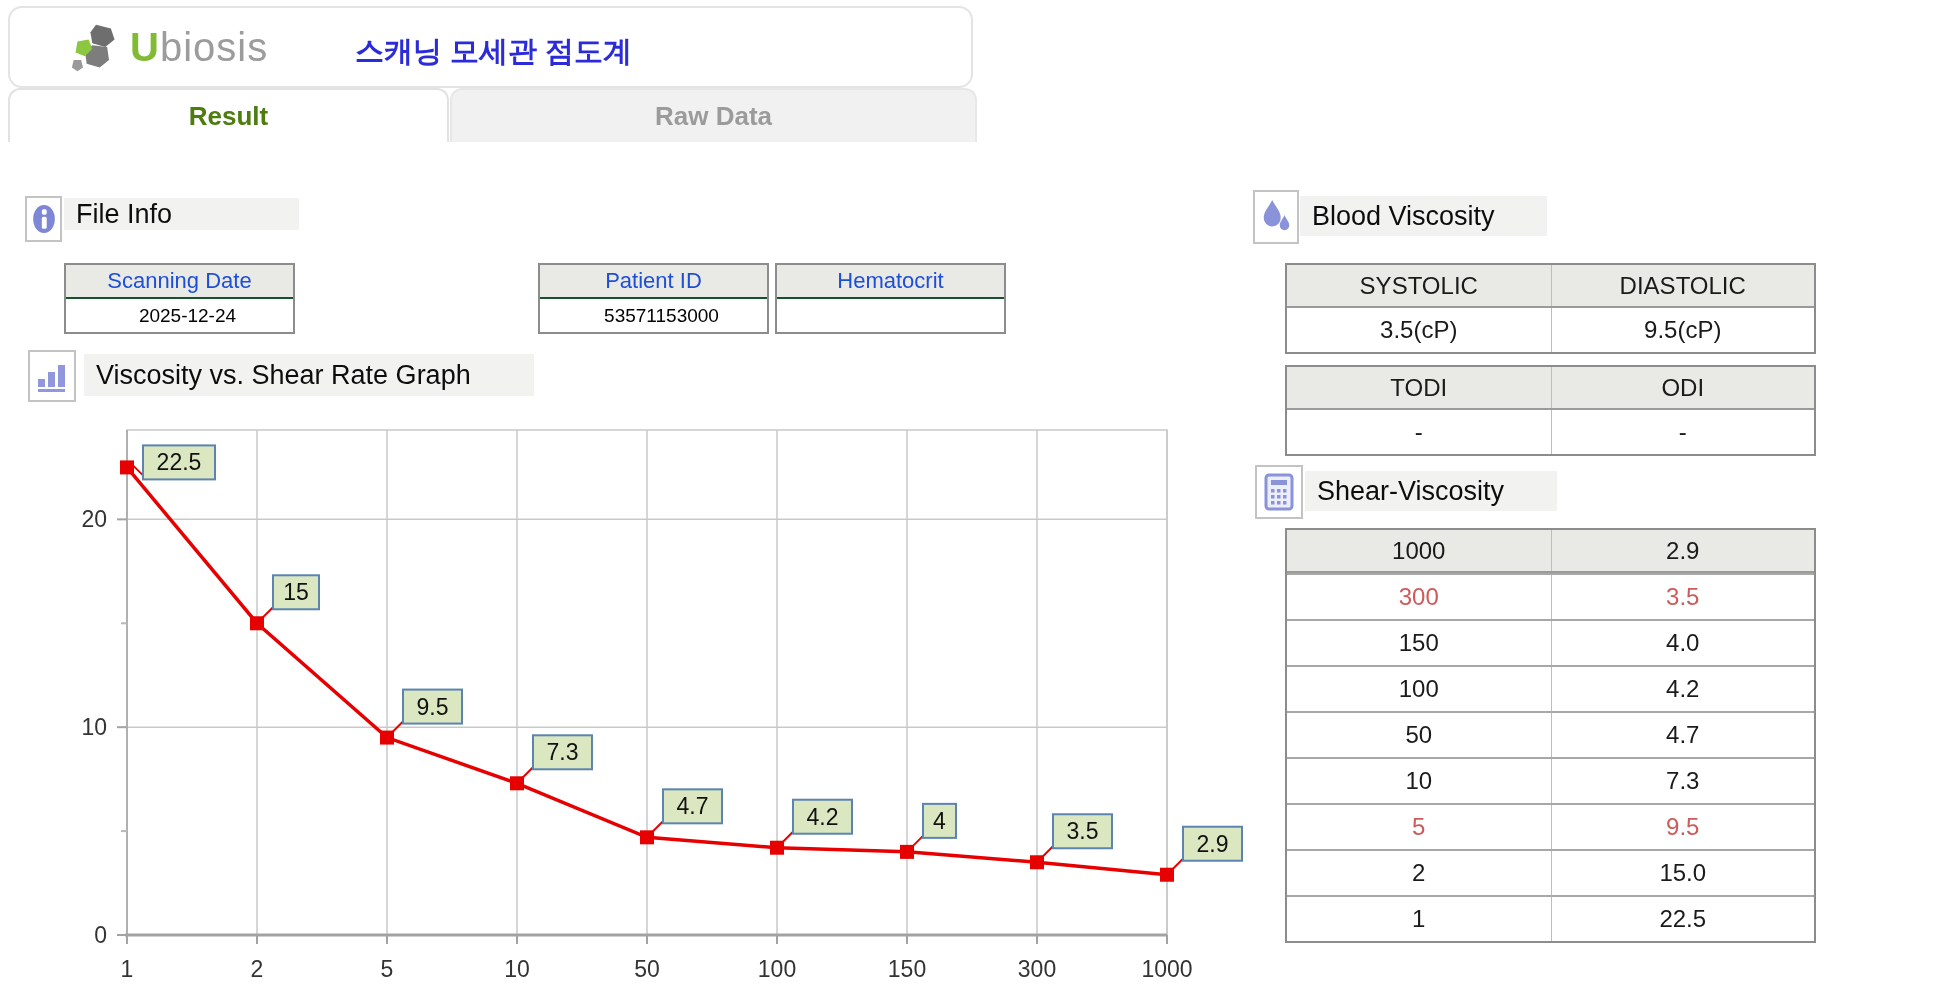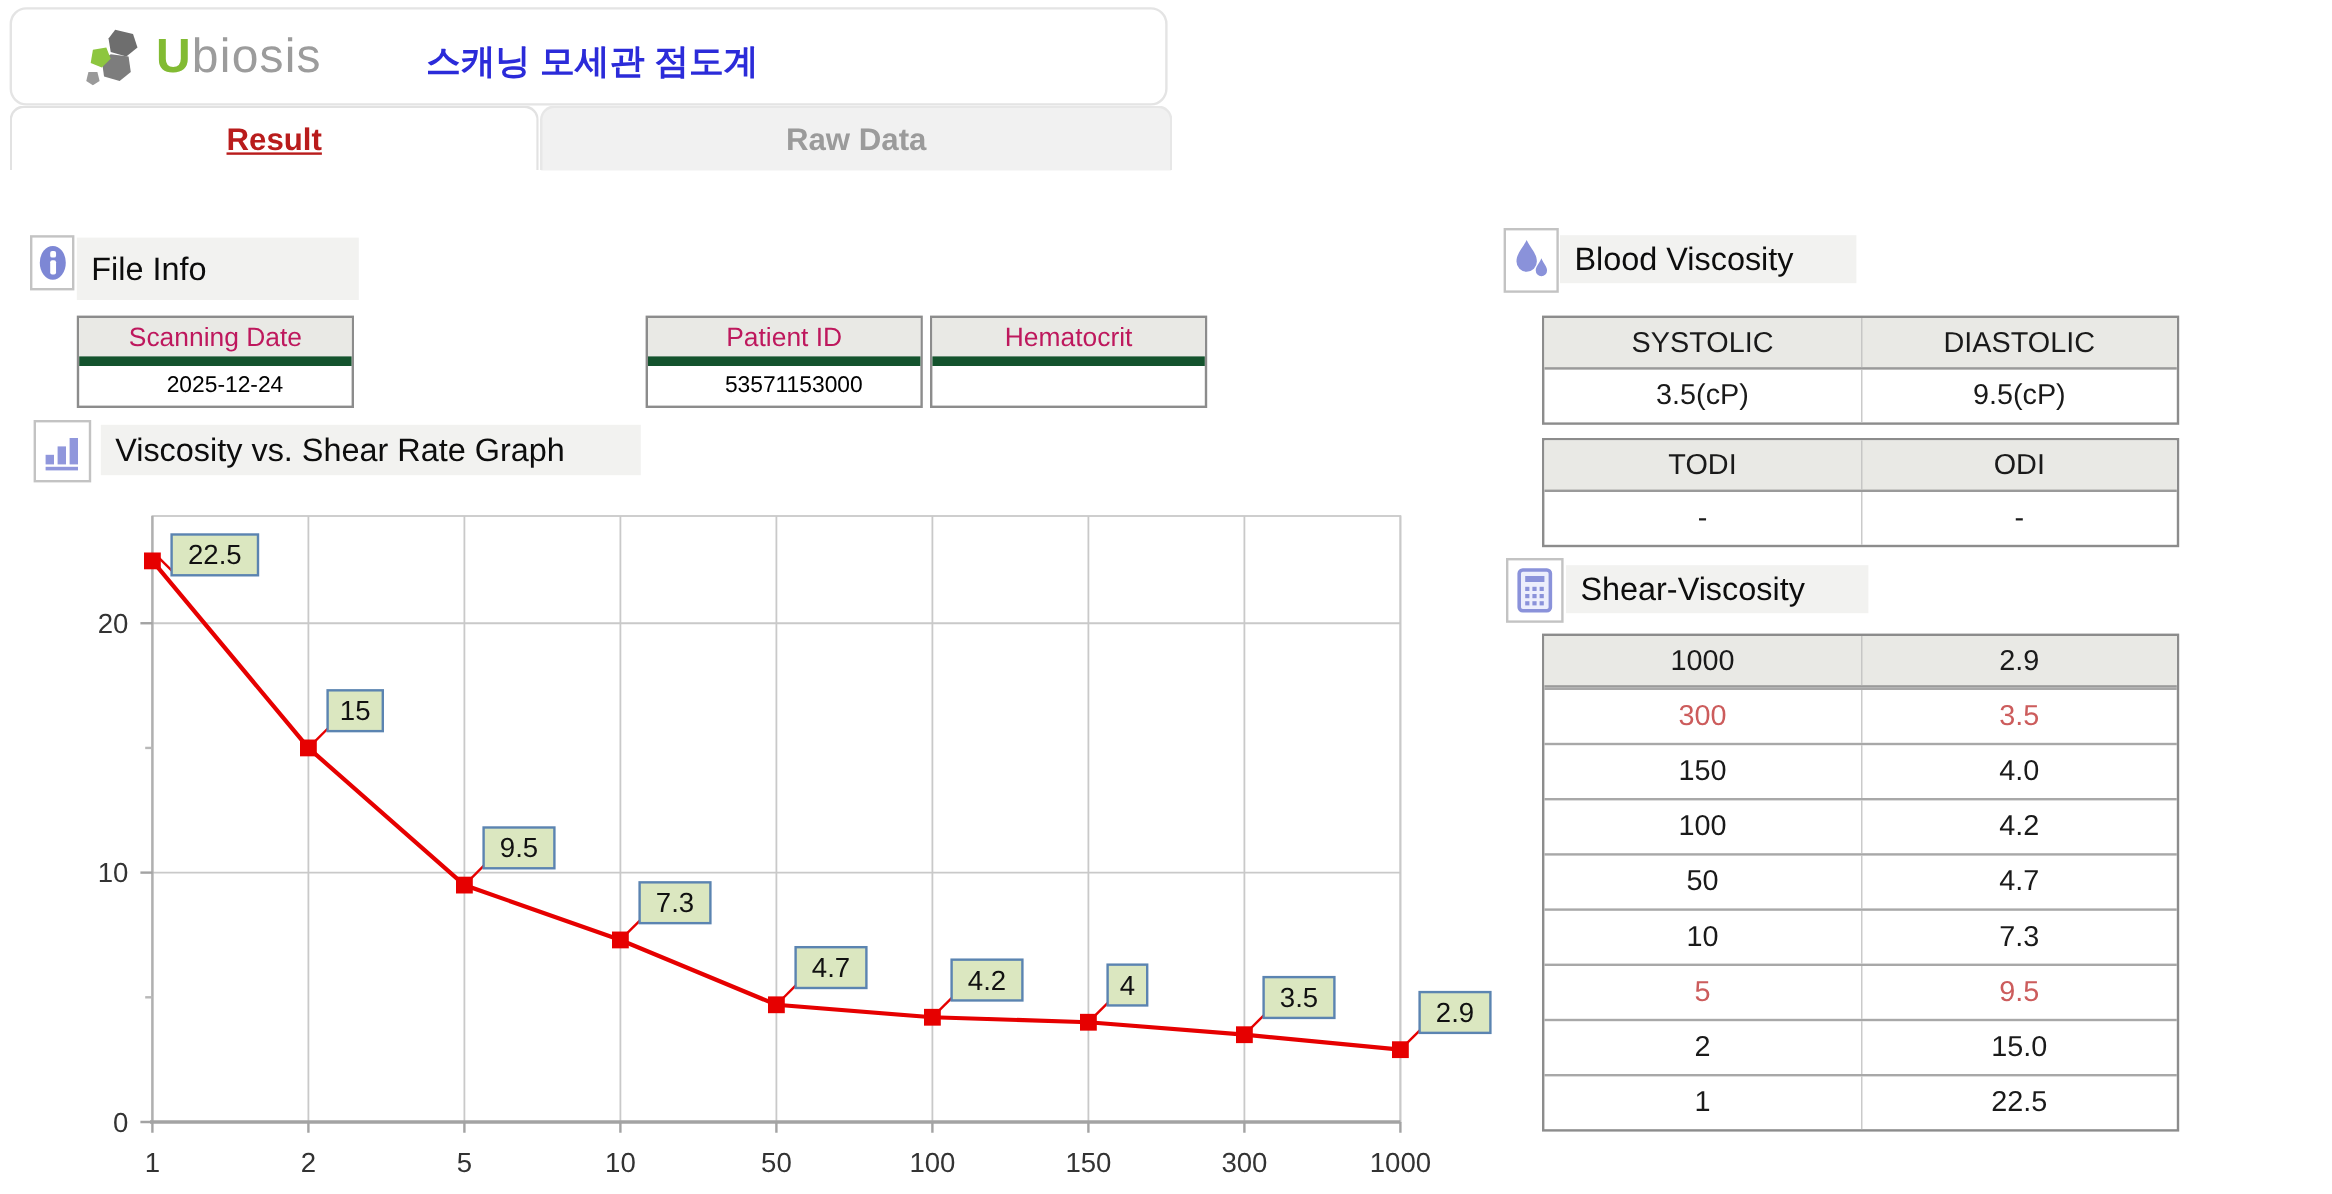--- a/index.html
+++ b/index.html
@@ -13,33 +13,33 @@
   .logo{display:flex;align-items:center;margin-left:58px;}
   .logo svg{width:56px;height:52px;margin-right:6px;}
   .logo-text{font-size:40px;font-weight:500;letter-spacing:1px;color:#9c9c9c;line-height:1;}
   .logo-u{color:#82bb33;font-weight:600;}
   .app-title{position:absolute;left:345px;top:24px;font-size:29px;font-weight:bold;color:#2b2bd9;}
 
   
   .tab{position:absolute;top:88px;height:52px;border-radius:12px 12px 0 0;
        display:flex;align-items:center;justify-content:center;
        font-size:26px;font-weight:bold;cursor:pointer;}
-  .tab-result{left:8px;width:437px;background:#ffffff;border:2px solid #e2e2e2;border-bottom:none;color:#b91c1c;text-decoration:underline;}
+  .tab-result{left:8px;width:437px;background:#ffffff;border:2px solid #e2e2e2;border-bottom:none;color:#4d7c0f;}
   .tab-raw{left:450px;width:523px;background:#f1f1f1;border:2px solid #e7e7e7;border-bottom:none;color:#9b9b9b;}
 
   
   .icon-box{position:absolute;background:#fff;border:2px solid #c3c3c3;
             display:flex;align-items:center;justify-content:center;}
   .title-strip{position:absolute;background:#f2f2f0;display:flex;align-items:center;
                padding-left:12px;font-size:27px;color:#0d0d0d;}
 
   
   .fi-box{position:absolute;top:263px;width:227px;border:2px solid #8c8c8c;background:#fff;}
-  .fi-head{height:32px;background:#e9e9e5;border-bottom:8px solid #14532d;
-           display:flex;align-items:center;justify-content:center;font-size:22px;color:#be185d;}
+  .fi-head{height:32px;background:#e9e9e5;border-bottom:2px solid #14532d;
+           display:flex;align-items:center;justify-content:center;font-size:22px;color:#1d4ed8;}
   .fi-val{height:33px;display:flex;align-items:center;justify-content:center;font-size:19px;color:#000;margin-left:16px;}
 
   
   .rtable{position:absolute;left:1285px;width:527px;border:2px solid #8c8c8c;background:#fff;}
   .rt-row{display:grid;grid-template-columns:1fr 1fr;}
   .rt-head{background:#e9e9e5;border-bottom:2px solid #9a9a9a;}
   .rt-cell{display:flex;align-items:center;justify-content:center;font-size:24px;}
   .rt-head .rt-cell{height:41px;}
   .rt-body .rt-cell{height:44px;}
   .rt-cell + .rt-cell{border-left:1px solid #bdbdbd;}
@@ -79,21 +79,21 @@
     <span>Raw Data</span>
   </div>
 
   <div class="icon-box" style="left:25px;top:196px;width:33px;height:42px;">
     <svg viewBox="0 0 24 30" width="26" height="34">
       <ellipse cx="12" cy="15" rx="10" ry="13" fill="#7d87d5"></ellipse>
       <rect x="10" y="6" width="4.5" height="5" rx="1.5" fill="#fff"></rect>
       <rect x="10" y="13" width="4.5" height="11" rx="1.5" fill="#fff"></rect>
     </svg>
   </div>
-  <div class="title-strip" style="left:64px;top:198px;width:223px;height:52px;">File Info</div>
+  <div class="title-strip" style="left:64px;top:198px;width:223px;height:32px;">File Info</div>
 
   <div class="fi-box" style="left:64px;">
     <div class="fi-head">Scanning Date</div>
     <div class="fi-val">2025-12-24</div>
   </div>
   <div class="fi-box" style="left:538px;">
     <div class="fi-head">Patient ID</div>
     <div class="fi-val">53571153000</div>
   </div>
   <div class="fi-box" style="left:775px;">

